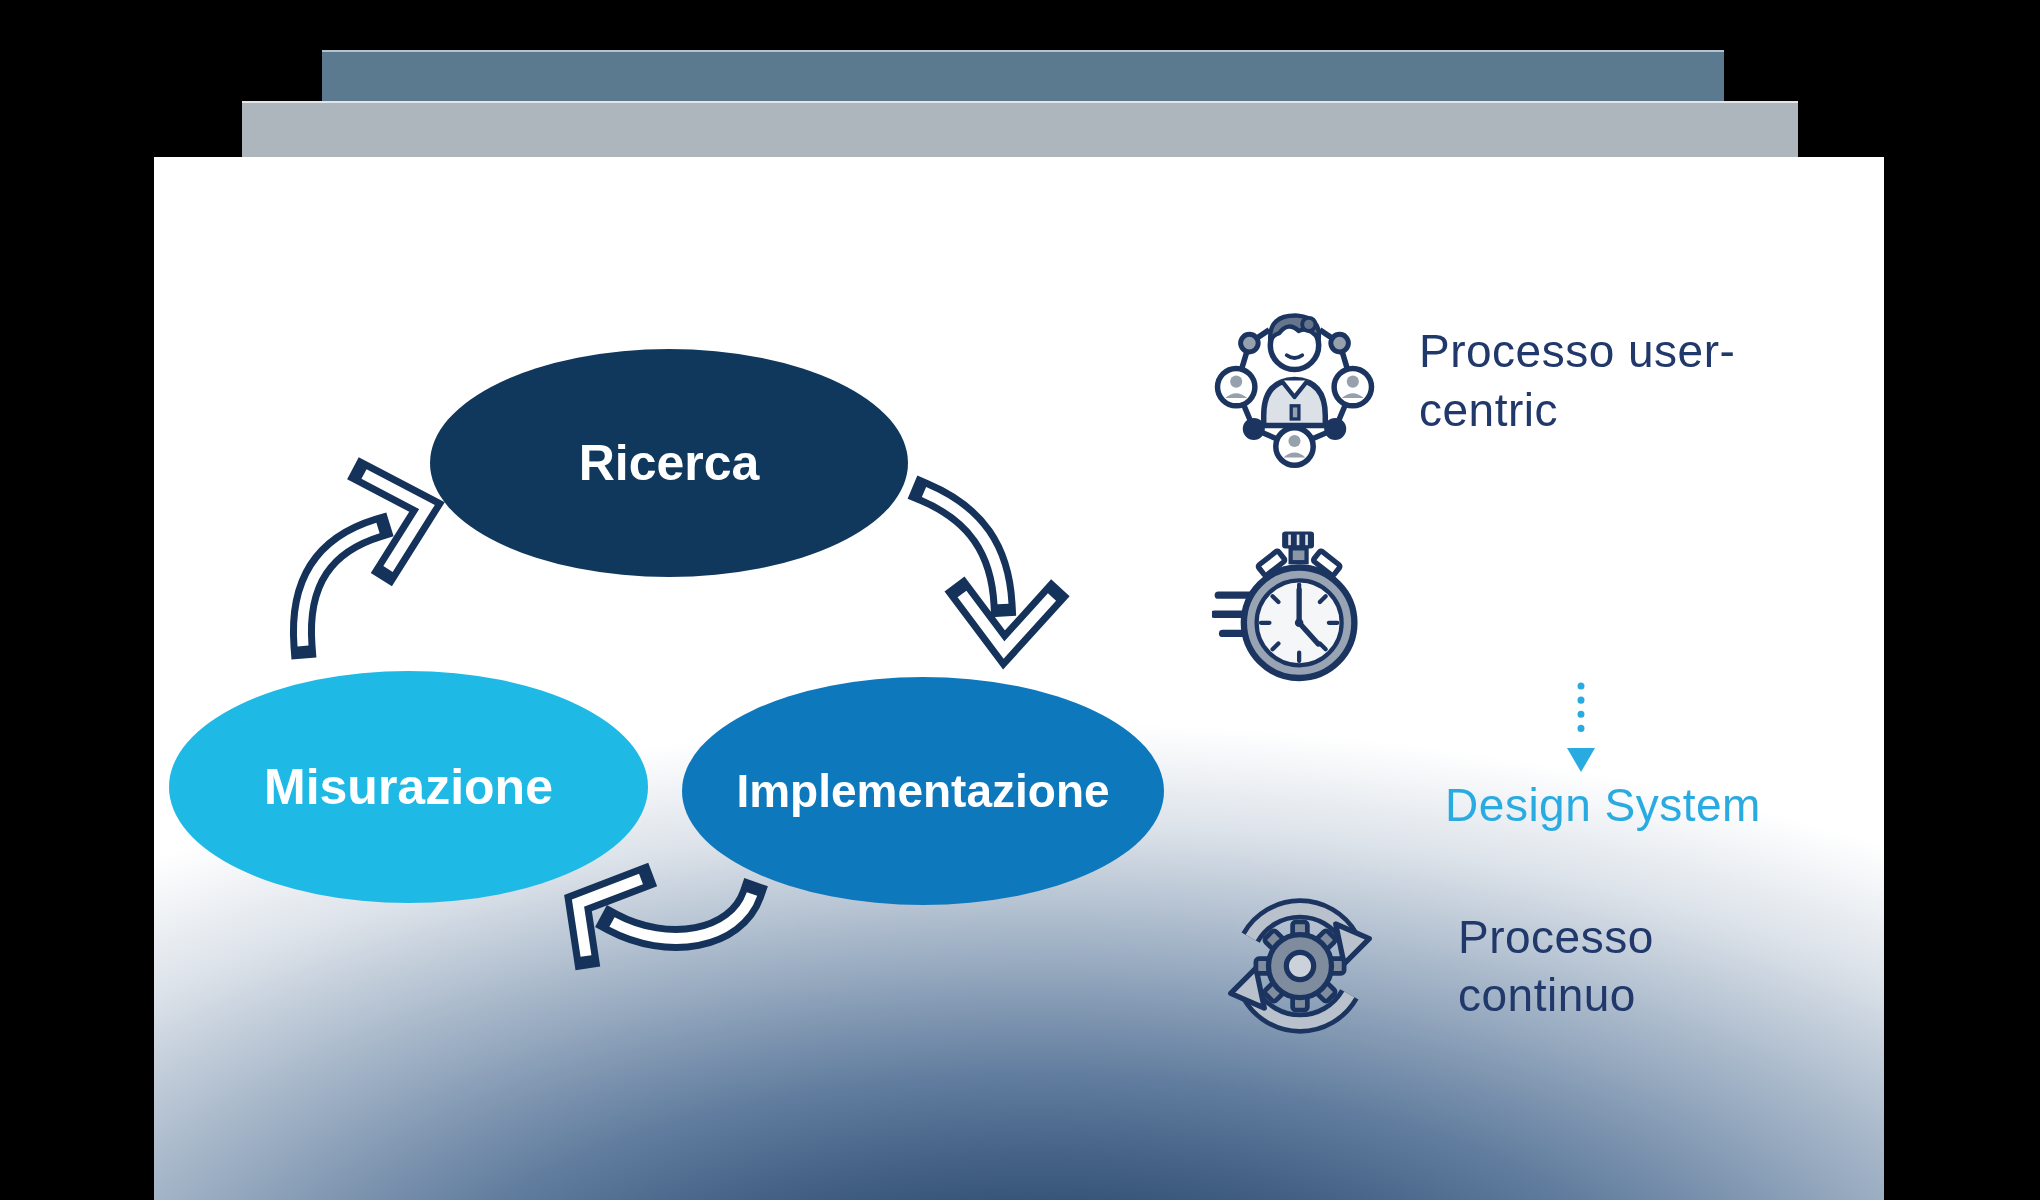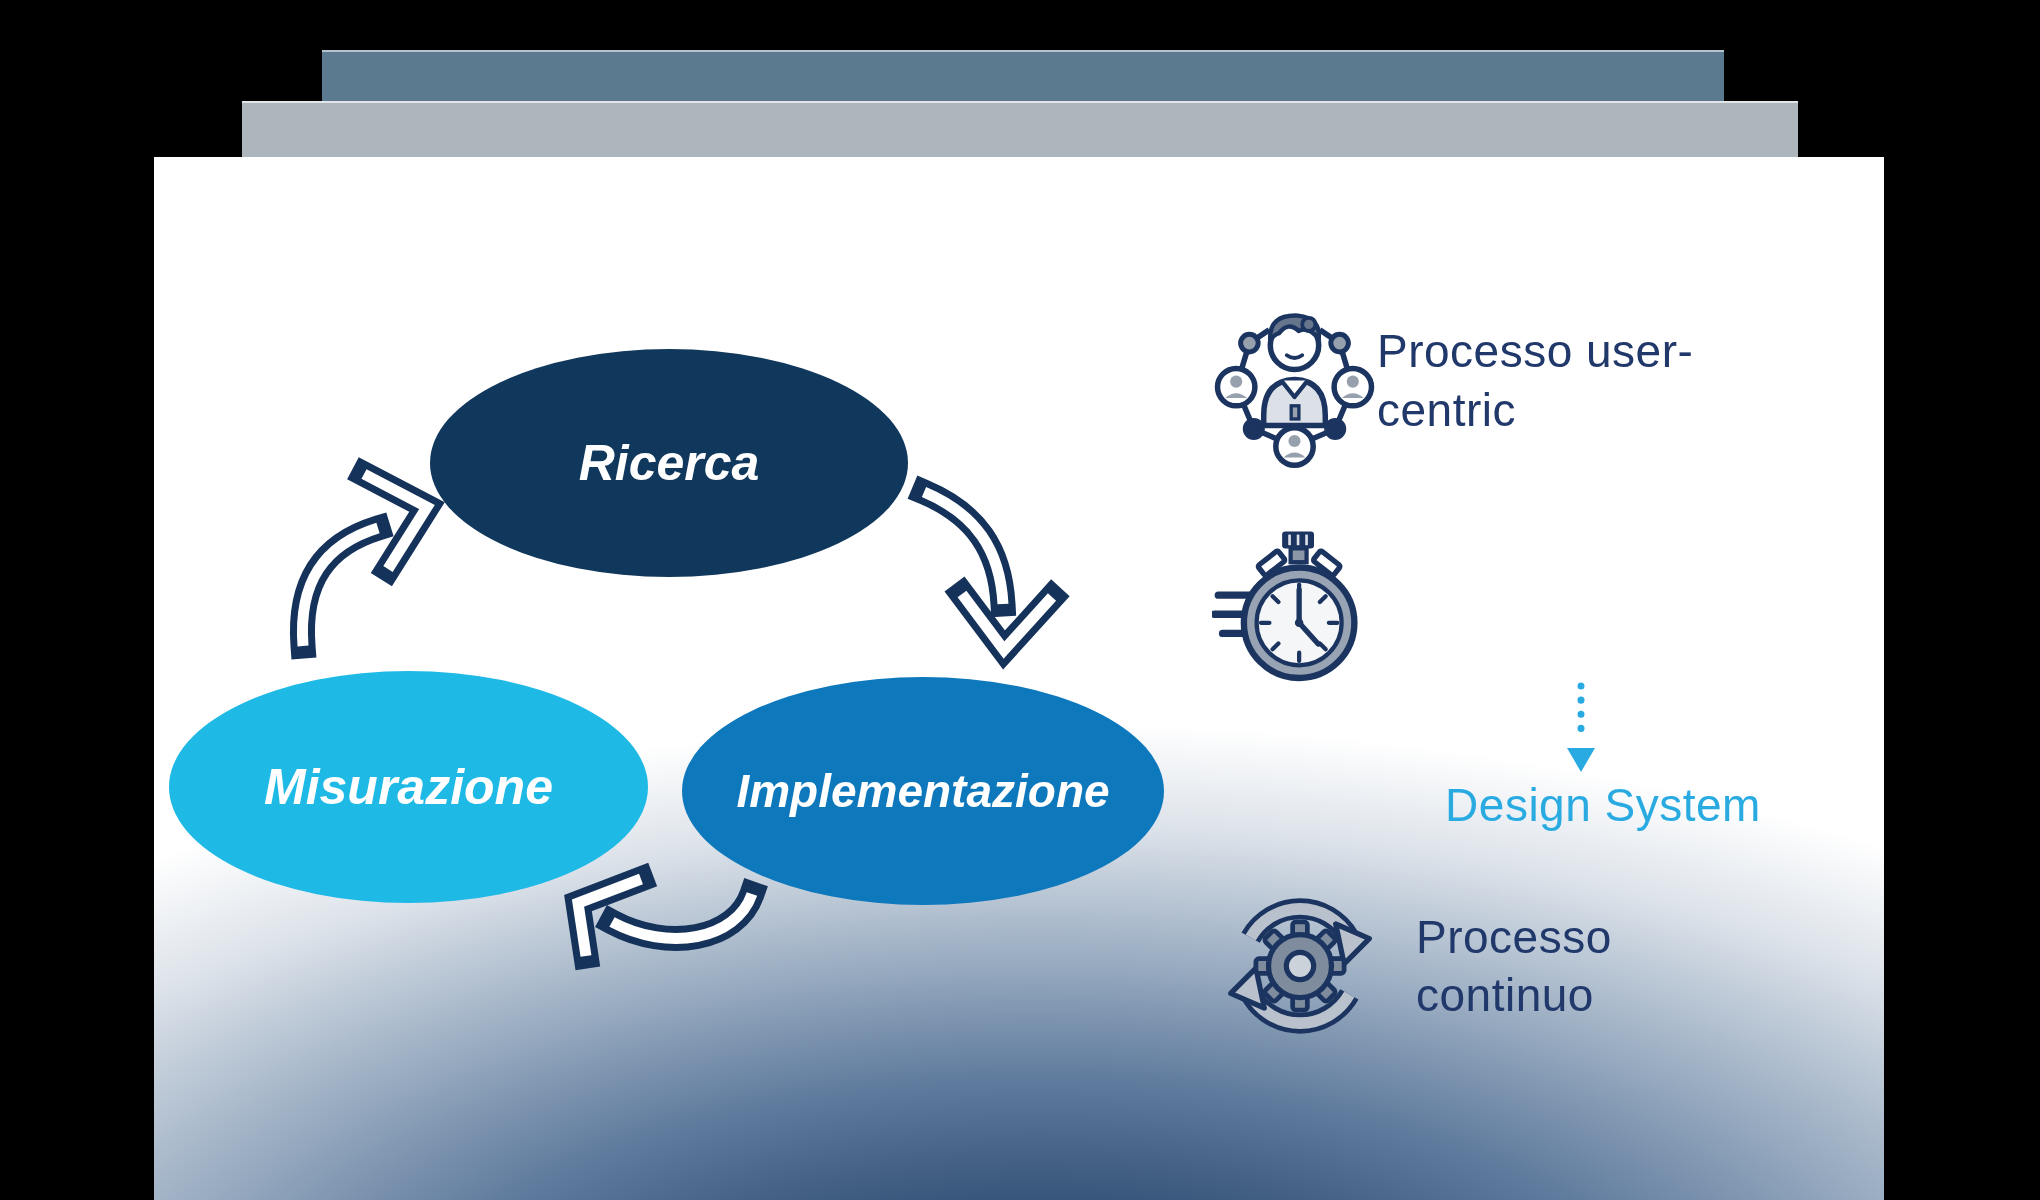--- a/index.html
+++ b/index.html
@@ -25,29 +25,29 @@
   .card-glow {
     position: absolute; left: -40px; right: -40px; bottom: 0; height: 620px;
     background: radial-gradient(95% 125% at 51% 128%,
       #12294A 0%, #2C4A70 18%, #5F7B9D 38%, #A3B4C7 56%,
       #DDE3EA 71%, rgba(255,255,255,0) 84%);
     pointer-events: none;
   }
   
   .cycle-node {
     position: absolute; display: flex; align-items: center; justify-content: center;
-    border-radius: 50%; color: #fff; font-weight: bold; text-align: center; font-style: italic;
+    border-radius: 50%; color: #fff; font-weight: bold; text-align: center;
   }
   .node-ricerca        { left: 430px; top: 349px; width: 478px; height: 228px; background: #10375C; font-size: 50px; }
   .node-misurazione    { left: 169px; top: 671px; width: 479px; height: 232px; background: #1FB9E6; font-size: 50px; }
   .node-implementazione{ left: 682px; top: 677px; width: 482px; height: 228px; background: #0E78BD; font-size: 46px; }
   
   .overlay { position: absolute; left: 0; top: 0; pointer-events: none; }
   
-  .benefit-row { position: absolute; display: flex; align-items: center; }
+  .benefit-row { position: absolute; display: flex; align-items: center; gap: 42px; }
   .row-1 { left: 1212px; top: 288px; }
   .row-2 { left: 1212px; top: 520px; }
   .row-3 { left: 1216px; top: 876px; }
   .benefit-label {
     color: #21386B; font-size: 46px; line-height: 1.27; letter-spacing: 0.5px;
   }
   .label-1 { width: 330px; }
   .label-2 { width: 415px; }
   .label-3 { width: 280px; margin-left: 32px; }
   .ds-label {

